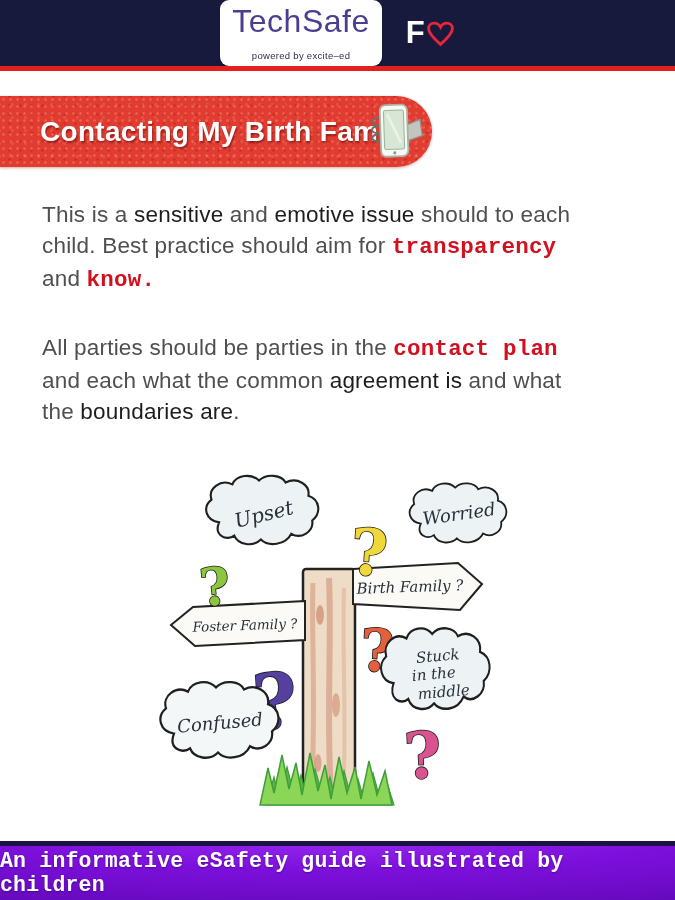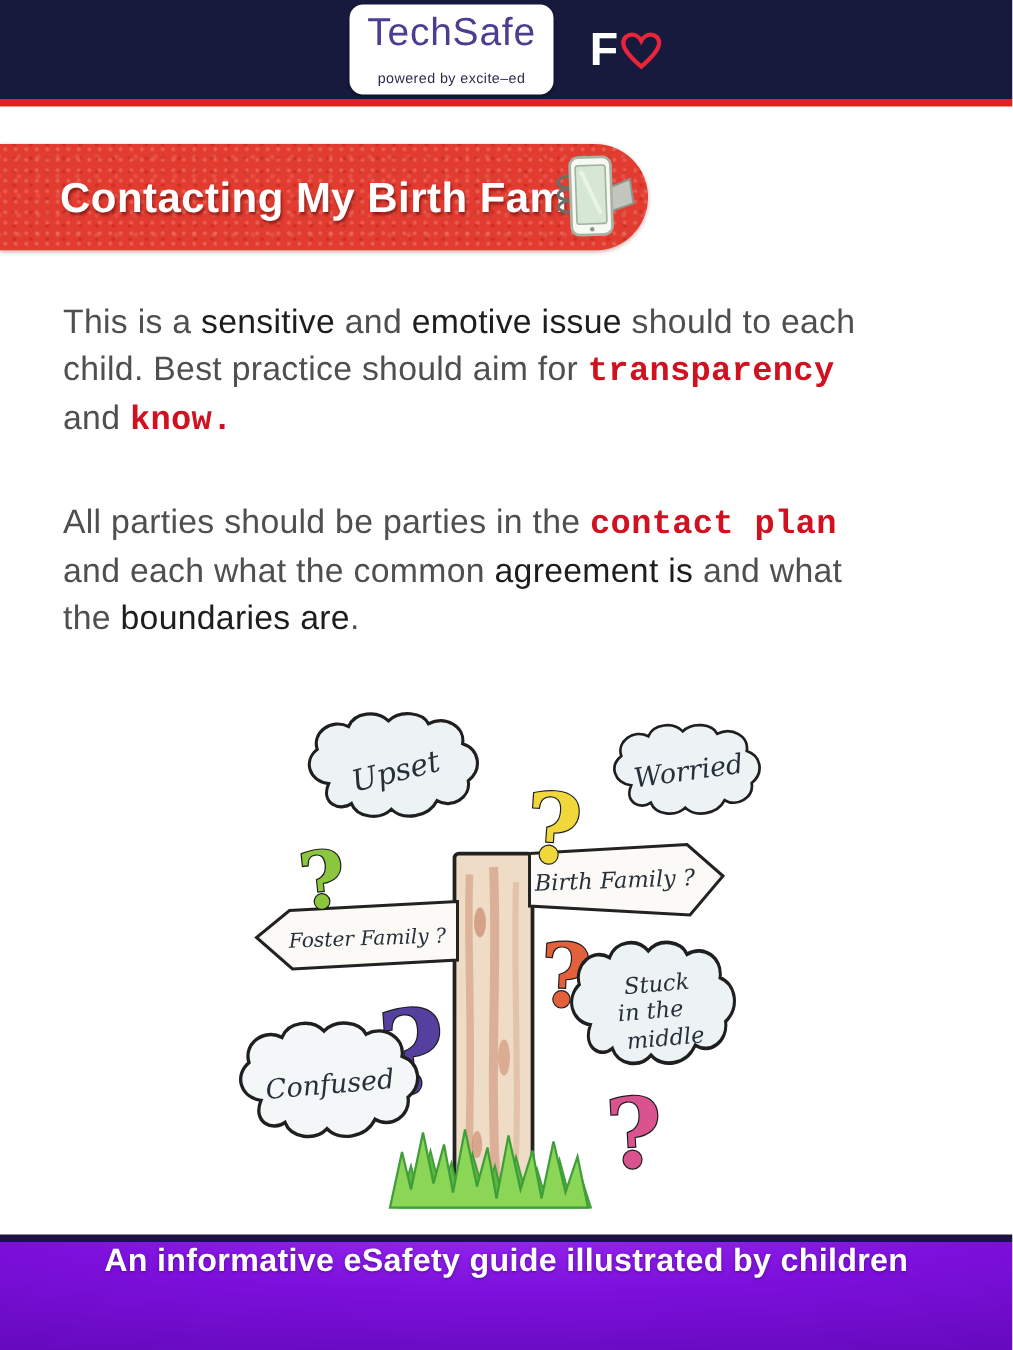--- a/index.html
+++ b/index.html
@@ -13,21 +13,21 @@
   .header {
     height:66px; background:var(--header_bg);
     display:flex; align-items:center; justify-content:center; gap:24px;
     flex:0 0 auto;
   }
   .techsafe-box {
     background:#ffffff; border-radius:9px; padding:5px 12px 6px;
     text-align:center; line-height:1; box-shadow:0 1px 2px rgba(0,0,0,.4);
   }
   .techsafe-name {
-    color:var(--techsafe_purple); font-size:26px; font-weight:500; letter-spacing:.5px;
+    color:var(--techsafe_purple); font-size:32px; font-weight:500; letter-spacing:.5px;
   }
   .techsafe-tagline {
     color:#2c2c4e; font-size:9.5px; margin-top:14px; letter-spacing:.3px;
   }
   .fostering {
     color:#ffffff; font-size:31px; font-weight:bold; letter-spacing:1px;
     display:flex; align-items:center;
   }
   .fostering svg { margin:2px 1px 0; }
   
@@ -65,23 +65,23 @@
   .cloud { fill:#edf3f5; stroke:#1f1f1f; stroke-width:2.2px; vector-effect:non-scaling-stroke; }
   .cloud.lighter { fill:#f4f7f7; }
   .hand { font-family:"DejaVu Serif","Liberation Serif",serif; font-style:italic; fill:#27303a; }
   .qmark {
     font-family:"DejaVu Serif","Liberation Serif",serif; font-weight:bold;
     stroke:#1d1d1d; stroke-width:1.6px; paint-order:stroke; text-anchor:middle;
   }
   
   .footer-line { margin-top:auto; height:5px; background:var(--footer_line); flex:0 0 auto; }
   .footer-bar {
-    height:72px; flex:0 0 auto;
+    height:54px; flex:0 0 auto;
     background:radial-gradient(ellipse 120% 160% at 50% -20%, #9a2bf2 0%, var(--footer_top) 40%, var(--footer_bottom) 100%);
-    display:flex; justify-content:center;
+    display:flex; align-items:center; justify-content:center;font-family:Liberation Mono, monospace;
   }
   .footer-text {
     color:#ffffff; font-size:21.5px; font-weight:bold; letter-spacing:.2px;
     text-shadow:0 1px 2px rgba(40,0,80,.5);
   }
 </style>
 </head>
 <body>
 
 <div class="header">

